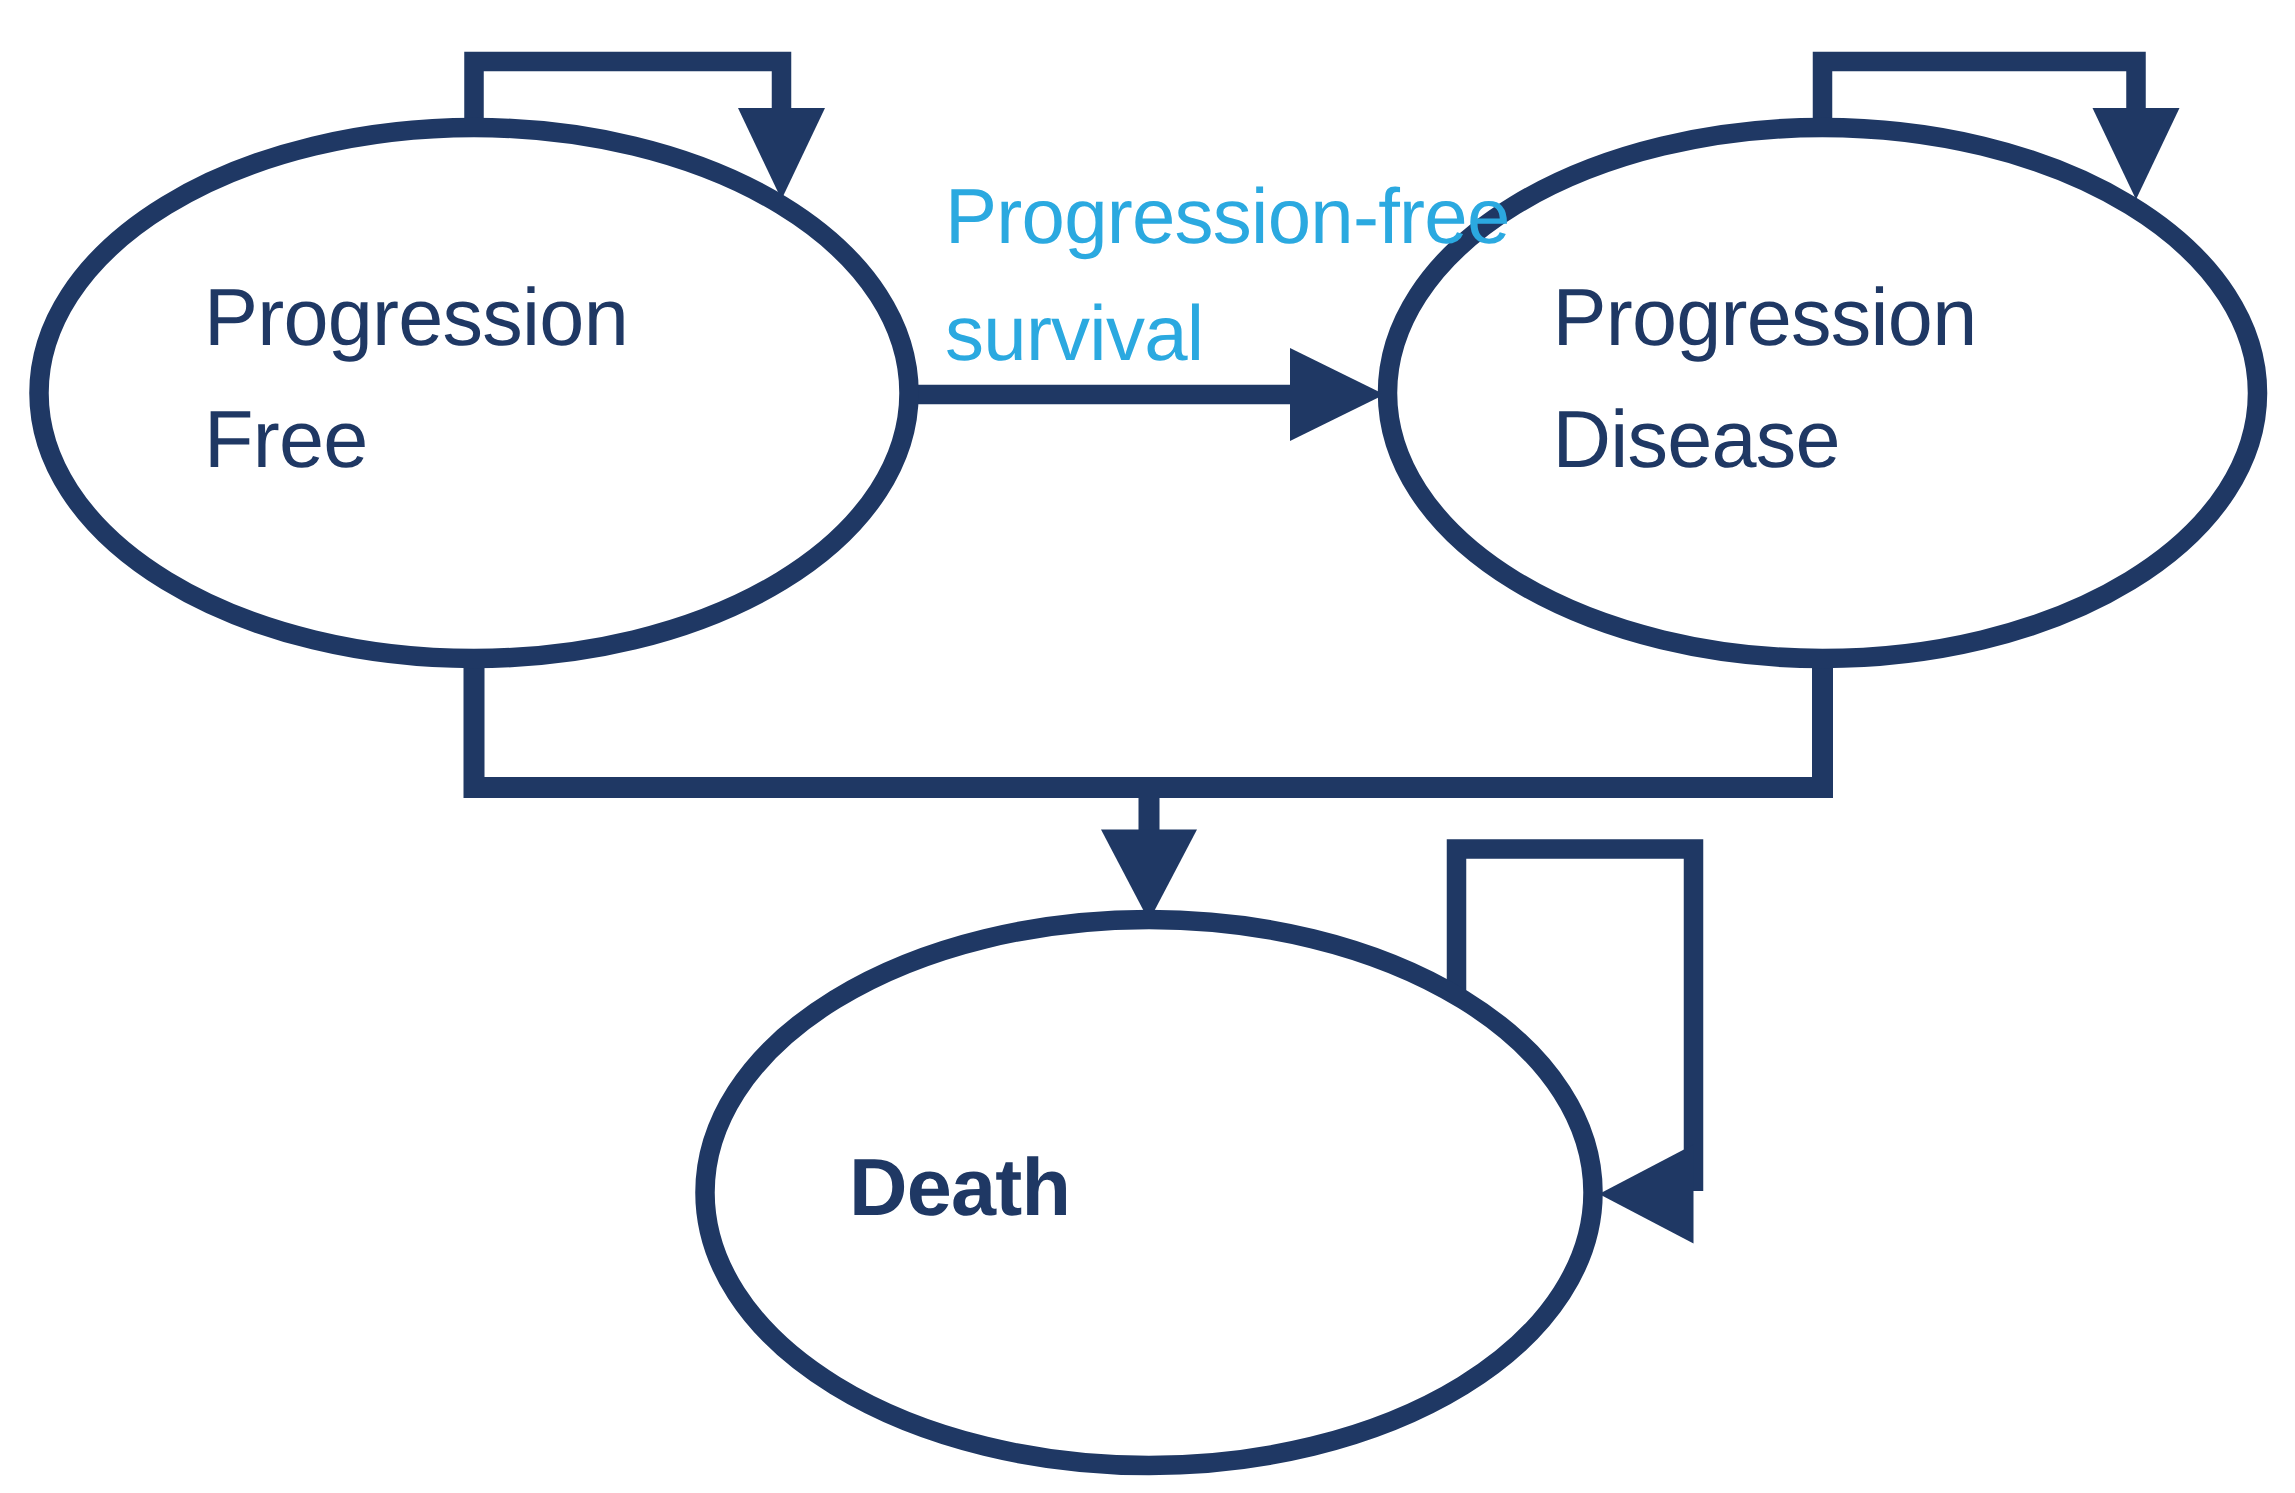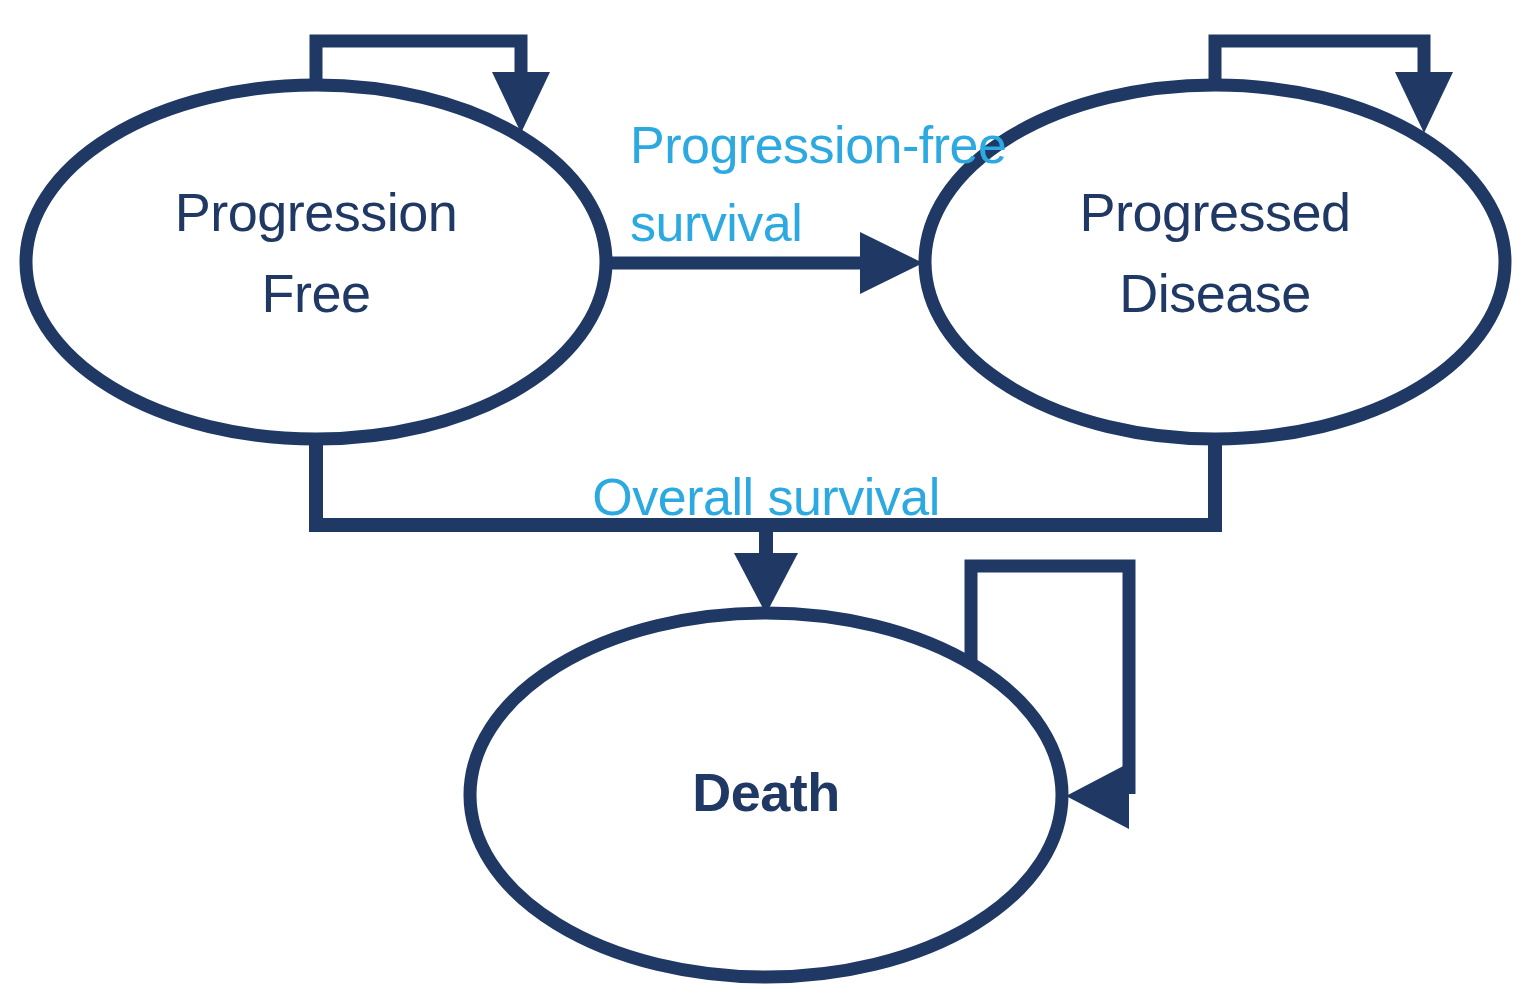--- a/index.html
+++ b/index.html
@@ -44,21 +44,21 @@
   }
   .arrowhead{
     fill:var(--navy);
     stroke:none;
   }
   .label{
     position:absolute;
     color:var(--navy);
     font-size:54px;
     line-height:1.5;
-    text-align:center;
+    text-align:left;
     letter-spacing:-0.5px;
   }
   .edge-label{
     position:absolute;
     color:var(--lightblue);
     font-size:52px;
     line-height:1.5;
     letter-spacing:-0.5px;
   }
   .edge-label.left{ text-align:left; }
@@ -87,21 +87,20 @@
     <path class="edge-line" d="M 606 263 L 868 263"></path>
     <polygon class="arrowhead" points="860,232 860,294 923,263"></polygon>
 
     <ellipse class="ellipse" cx="316" cy="262" rx="290" ry="177"></ellipse>
     <ellipse class="ellipse" cx="1215" cy="262" rx="290" ry="177"></ellipse>
     <ellipse class="ellipse" cx="766" cy="795" rx="296" ry="182"></ellipse>
   </svg>
 
   <div class="label" style="left:136px; top:172px; width:360px;">Progression Free</div>
 
-  <div class="label" style="left:1035px; top:172px; width:360px;">Progressed Disease</div>
+  <div class="label" style="left:1035px; top:172px; width:360px;">Progression Disease</div>
 
   <div class="label" style="left:566px; top:752px; width:400px;font-weight:bold;">Death</div>
 
   <div class="edge-label left" style="left:630px; top:106px; width:380px;">Progression-free survival</div>
 
-  <div class="edge-label center" style="left:566px; top:458px; width:400px;">Overall survival</div>
 
 </div>
 
 </body></html>

